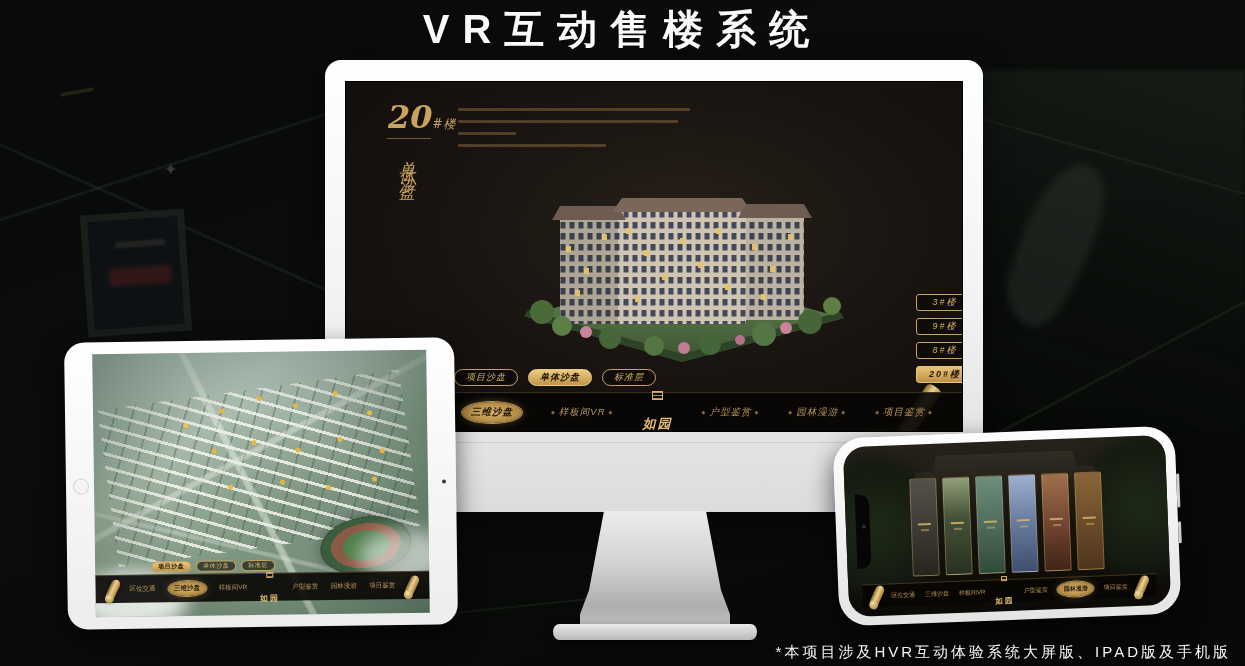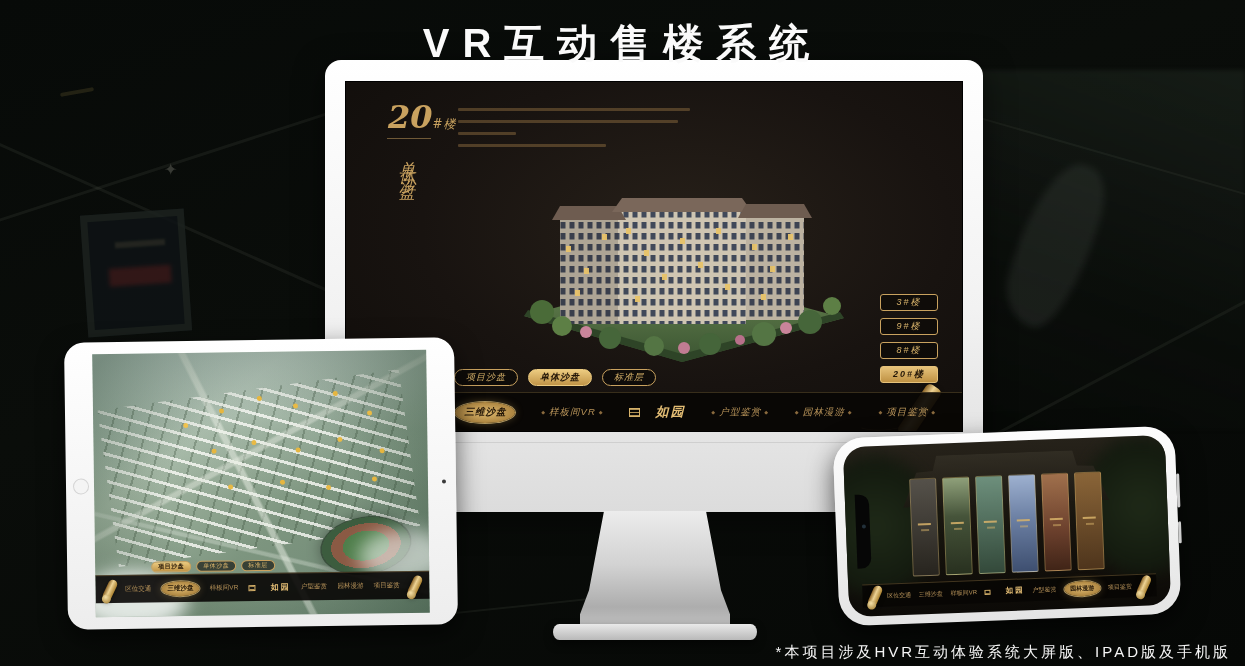--- a/index.html
+++ b/index.html
@@ -29,21 +29,21 @@
              background:rgba(170,40,40,.28);filter:blur(2px);}
   .bg-plaque .mark2{position:absolute;left:26px;top:22px;width:50px;height:6px;
              background:rgba(190,170,120,.15);filter:blur(1px);}
   .bg-compass{position:absolute;left:164px;top:160px;color:rgba(225,225,205,.22);font-size:16px;}
   .bg-speck{position:absolute;width:34px;height:4px;background:rgba(205,175,95,.14);border-radius:2px;}
   .s1{left:330px;top:120px;transform:rotate(-14deg);}
   .s2{left:60px;top:90px;transform:rotate(-10deg);}
   .s3{left:1090px;top:455px;transform:rotate(8deg);}
 
   
-  .page-title{position:absolute;top:16px;left:0;width:100%;text-align:center;z-index:9;
+  .page-title{position:absolute;top:2px;left:0;width:100%;text-align:center;z-index:9;
               color:#fafafa;font-size:40px;font-weight:bold;letter-spacing:13px;}
 
   
   .monitor{position:absolute;left:325px;top:60px;width:658px;height:452px;z-index:2;
            background:linear-gradient(180deg,#ffffff 0%,#f2f2f2 55%,#dcdcdc 100%);
            border-radius:16px;box-shadow:0 8px 30px rgba(0,0,0,.55);font-style:italic;}
   .m-screen{position:absolute;left:20px;top:21px;width:618px;height:351px;
             background:radial-gradient(ellipse at 55% 42%,#272019 0%,#181310 55%,#100d0a 100%);
             border:1px solid #000;overflow:hidden;}
   .m-chinline{position:absolute;left:20px;top:382px;width:618px;height:1px;background:#cfcfcf;}
@@ -61,36 +61,36 @@
                 font-size:16px;letter-spacing:8px;font-family:"DejaVu Serif","Liberation Serif",serif;}
   .heading-rule{position:absolute;left:41px;top:56px;width:44px;height:1px;background:rgba(201,162,95,.5);}
   .para{position:absolute;left:112px;top:26px;width:240px;}
   .para i{display:block;height:3px;background:#8a6a3e;opacity:.5;border-radius:1px;margin-bottom:9px;}
   .para i:nth-child(1){width:232px;} .para i:nth-child(2){width:220px;}
   .para i:nth-child(3){width:58px;}  .para i:nth-child(4){width:148px;}
 
   .floor-btns{position:absolute;left:534px;top:212px;display:flex;flex-direction:column;gap:7px;}
   .floor-btn{width:58px;height:17px;border:1px solid #c9a25f;border-radius:3px;color:#d7b26a;
              font-size:9px;display:flex;align-items:center;justify-content:center;letter-spacing:2px;
-             background:rgba(10,8,5,.6);cursor:pointer;}
+             background:rgba(10,8,5,.6);cursor:pointer;margin-left:36px;}
   .floor-btn.sel{background:linear-gradient(180deg,#e6c27a,#bf9244);color:#241708;font-weight:bold;border-color:#e6c27a;}
 
   .tabs{position:absolute;left:108px;top:287px;display:flex;gap:10px;}
   .tab{height:17px;padding:0 11px;border:1px solid #c9a25f;border-radius:9px;color:#d7b26a;
        font-size:9px;display:flex;align-items:center;letter-spacing:1px;background:rgba(10,8,5,.55);cursor:pointer;}
   .tab.sel{background:linear-gradient(180deg,#eccb80,#c19548);color:#241708;font-weight:bold;border-color:#eccb80;}
 
   .navbar{position:absolute;left:0;bottom:0;width:100%;height:39px;background:rgba(9,6,4,.92);
           border-top:1px solid rgba(201,162,95,.25);display:flex;align-items:center;justify-content:space-evenly;}
   .nav-item{color:#b9945a;font-size:9.5px;letter-spacing:1px;display:flex;align-items:center;gap:3px;cursor:pointer;white-space:nowrap;}
   .nav-item .orn{font-size:5px;color:#8a6a3e;}
   .nav-item.sel{background:radial-gradient(ellipse at center,#e0ba70 0%,#a8803c 75%,#7a5a24 100%);
                 color:#241708;border-radius:50%;padding:4px 9px;font-weight:bold;
                 box-shadow:0 0 0 1px rgba(230,200,130,.7),0 0 8px rgba(220,180,100,.35);}
-  .nav-logo{display:flex;flex-direction:row;align-items:center;gap:15px;cursor:pointer;}
+  .nav-logo{display:flex;flex-direction:column;align-items:center;gap:15px;cursor:pointer;}
   .nav-logo .seal{width:11px;height:9px;border:1px solid #d7b26a;background:
       repeating-linear-gradient(0deg,rgba(215,178,106,.8) 0 1px,transparent 1px 3px);}
   .nav-logo .logo-text{color:#e2bc74;font-size:13px;letter-spacing:2px;
       font-family:"DejaVu Serif","Liberation Serif",serif;font-weight:bold;}
 
   .scroll{position:absolute;background:linear-gradient(90deg,#8a6327,#eed394 45%,#a9802f);
           border-radius:5px;box-shadow:0 2px 5px rgba(0,0,0,.6);}
   .scroll::after{content:"";position:absolute;left:50%;bottom:-3px;transform:translateX(-50%);
           width:9px;height:9px;border-radius:50%;background:radial-gradient(circle at 35% 35%,#f5e0a8,#9a7426);}
   .scroll-big{left:565px;top:300px;width:17px;height:58px;transform:rotate(34deg);}

